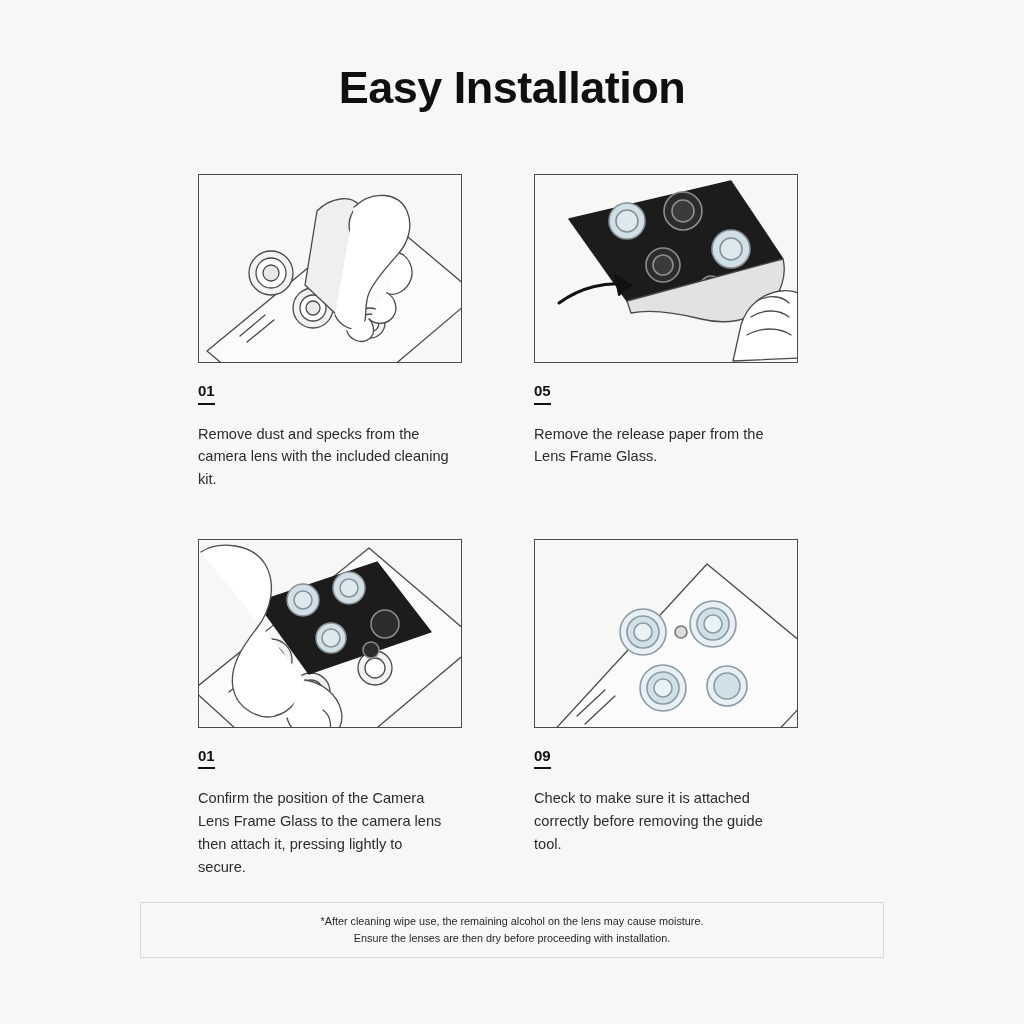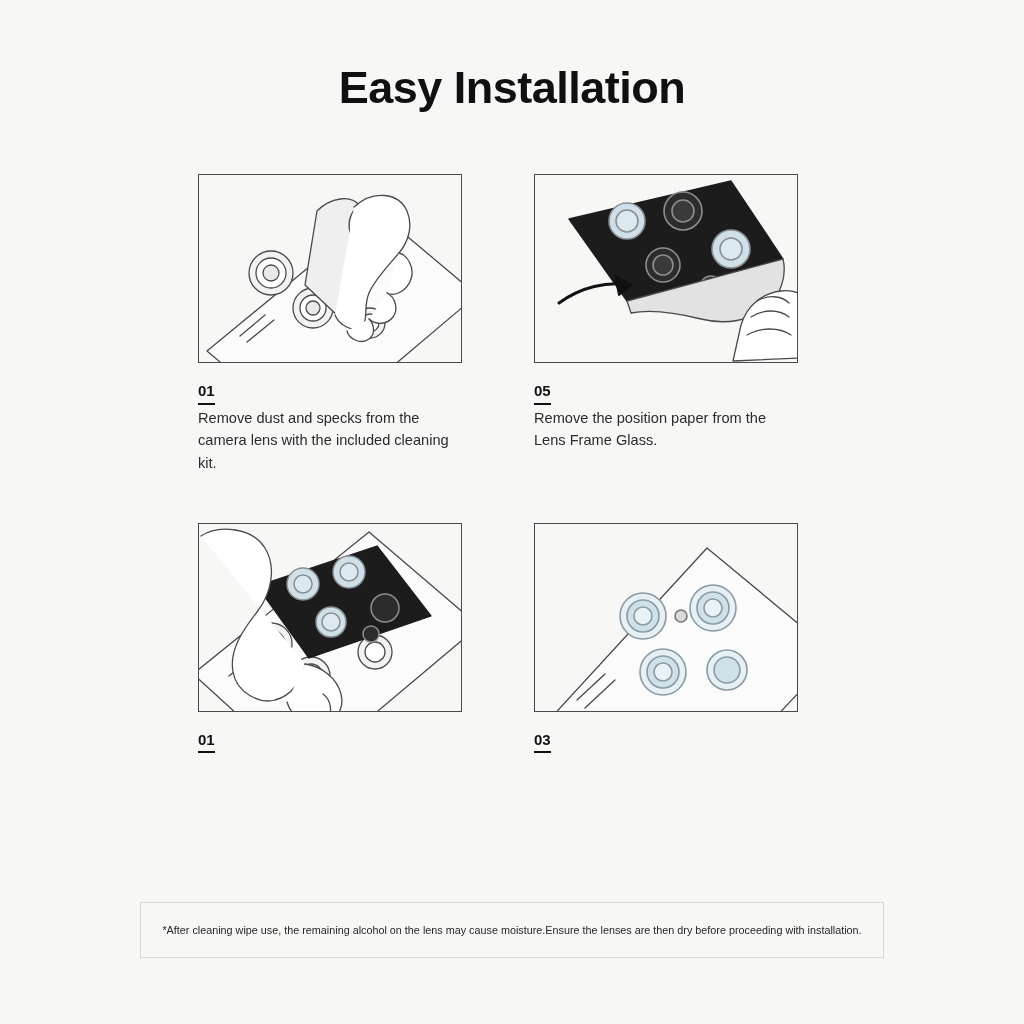--- a/index.html
+++ b/index.html
@@ -61,37 +61,37 @@
     margin-top: 20px;
     font-size: 15px;
     font-weight: bold;
     color: #111;
     display: inline-block;
     border-bottom: 2px solid #111;
     padding-bottom: 3px;
     line-height: 1.1;
   }
   .step-text {
-    margin-top: 2px;
+    margin-top: 18px;
     font-size: 14.6px;
     line-height: 1.56;
     color: #2b2b2b;
     max-width: 252px;
   }
   .footnote {
     position: absolute;
     left: 140px;
     top: 902px;
     width: 744px;
     height: 56px;
     border: 1px solid #d8d8d6;
     background: #f7f7f6;
     box-sizing: border-box;
     display: flex;
-    flex-direction: row;
+    flex-direction: column;
     align-items: center;
     justify-content: center;
   }
   .footnote div {
     font-size: 10.8px;
     color: #262626;
     line-height: 1.55;
     text-align: center;
   }
   svg { display: block; }
@@ -171,21 +171,21 @@
 
             <path d="M 206 150 C 212 130 228 118 246 116 C 262 114 276 122 280 136
                      L 286 182 L 198 186 Z" fill="#ffffff" stroke="#4a4a4a"></path>
             <path d="M 222 126 C 232 120 246 120 254 128" stroke="#4a4a4a"></path>
             <path d="M 216 142 C 228 134 244 134 254 142" stroke="#4a4a4a"></path>
             <path d="M 212 160 C 226 152 244 152 256 160" stroke="#4a4a4a"></path>
           </g>
         </svg>
       </div>
       <div class="step-num">05</div>
-      <div class="step-text">Remove the position paper from the Lens Frame Glass.</div>
+      <div class="step-text">Remove the release paper from the Lens Frame Glass.</div>
     </div>
 
     <div class="step">
       <div class="illus">
         <svg width="264" height="189" viewBox="0 0 264 189">
           <g fill="none" stroke="#4a4a4a" stroke-width="1.3" stroke-linejoin="round" stroke-linecap="round">
 
             <path d="M -6 150 L 170 8 L 280 102 L 104 250 Z" fill="#fbfbfb"></path>
             <path d="M 30 152 L 58 130"></path>
             <path d="M 38 159 L 68 135"></path>
@@ -217,20 +217,21 @@
             <path d="M 2 12 C 20 0 54 4 66 24 C 78 44 72 70 58 88
                      C 44 106 30 126 34 148 C 38 170 62 180 76 176
                      C 92 172 104 156 106 140" fill="#ffffff" stroke="#4a4a4a"></path>
             <path d="M 106 140 C 122 142 138 154 142 170 C 146 186 136 198 122 200
                      C 106 202 92 192 88 178" fill="#ffffff" stroke="#4a4a4a"></path>
             <path d="M 124 170 C 132 176 134 188 128 194" stroke="#4a4a4a"></path>
           </g>
         </svg>
       </div>
       <div class="step-num">01</div>
+      <div class="step-text">Confirm the position of the Camera Lens Frame Glass to the camera lens then attach it, pressing lightly to secure.</div>
     </div>
 
     <div class="step right">
       <div class="illus">
         <svg width="264" height="189" viewBox="0 0 264 189">
           <g fill="none" stroke="#4a4a4a" stroke-width="1.3" stroke-linejoin="round" stroke-linecap="round">
 
             <path d="M 14 196 L 172 24 L 300 130 L 140 300 Z" fill="#fbfbfb"></path>
             <path d="M 42 176 L 70 150"></path>
             <path d="M 50 184 L 80 156"></path>
@@ -245,21 +246,22 @@
               <circle cx="128" cy="148" r="23" fill="#e7f0f4"></circle>
               <circle cx="128" cy="148" r="16" fill="#cfe0e8"></circle>
               <circle cx="128" cy="148" r="9" fill="#e9f2f6"></circle>
               <circle cx="192" cy="146" r="20" fill="#e7f0f4"></circle>
               <circle cx="192" cy="146" r="13" fill="#cfe0e8"></circle>
               <circle cx="146" cy="92" r="6" fill="#dadada" stroke="#777"></circle>
             </g>
           </g>
         </svg>
       </div>
-      <div class="step-num">03</div>
+      <div class="step-num">09</div>
+      <div class="step-text">Check to make sure it is attached correctly before removing the guide tool.</div>
     </div>
 
   </div>
 
   <div class="footnote">
     <div>*After cleaning wipe use, the remaining alcohol on the lens may cause moisture.</div>
     <div>Ensure the lenses are then dry before proceeding with installation.</div>
   </div>
 
 </div>

